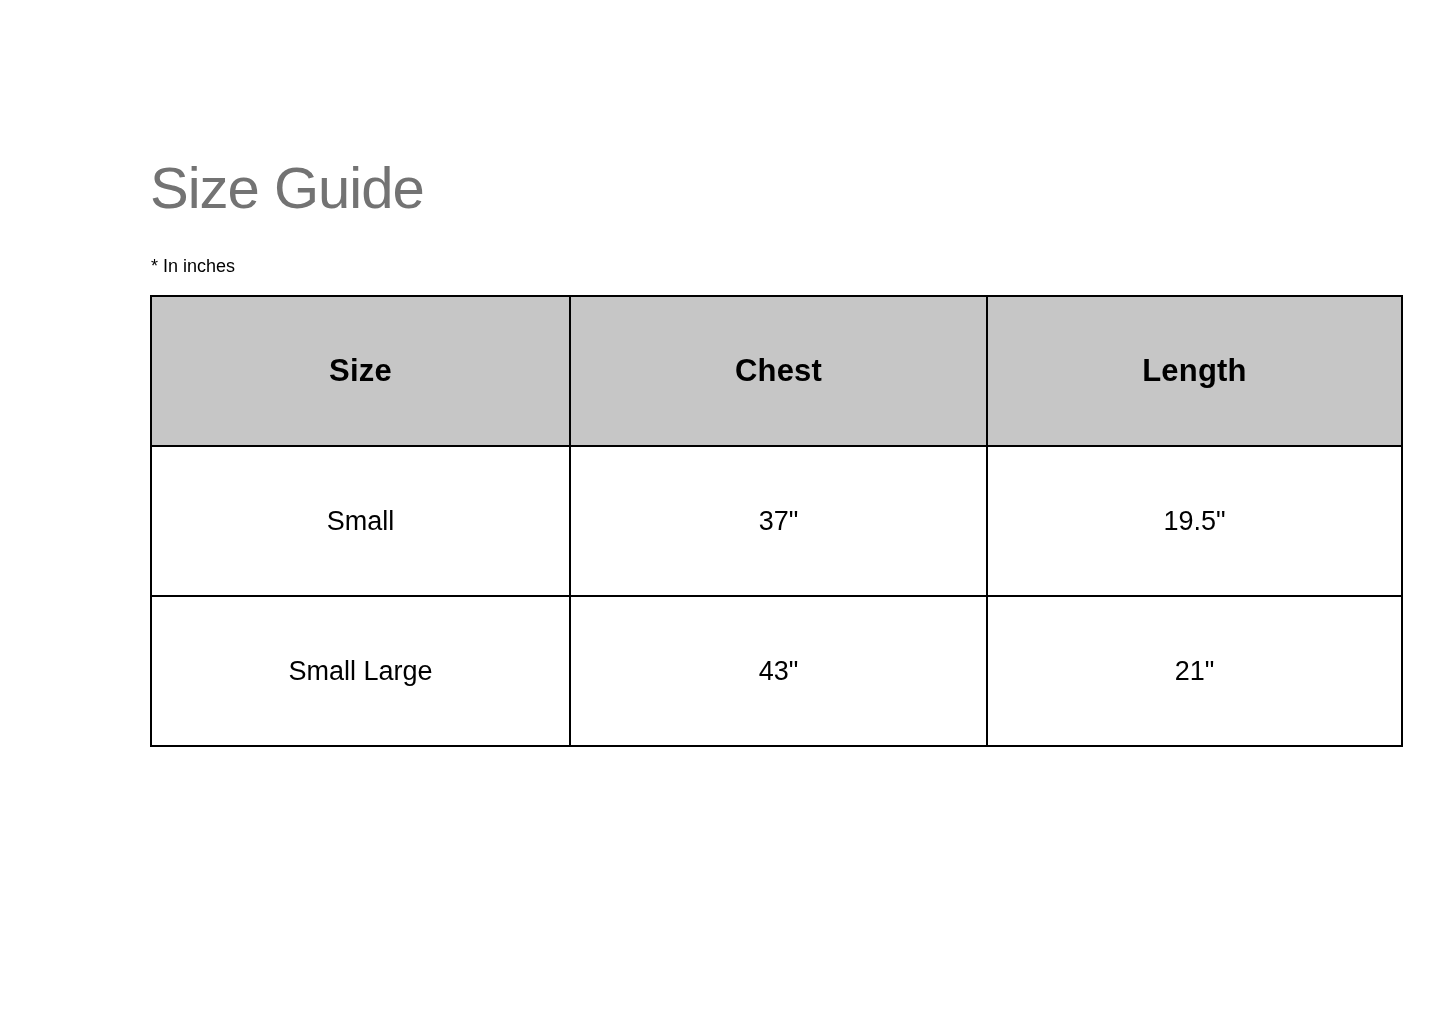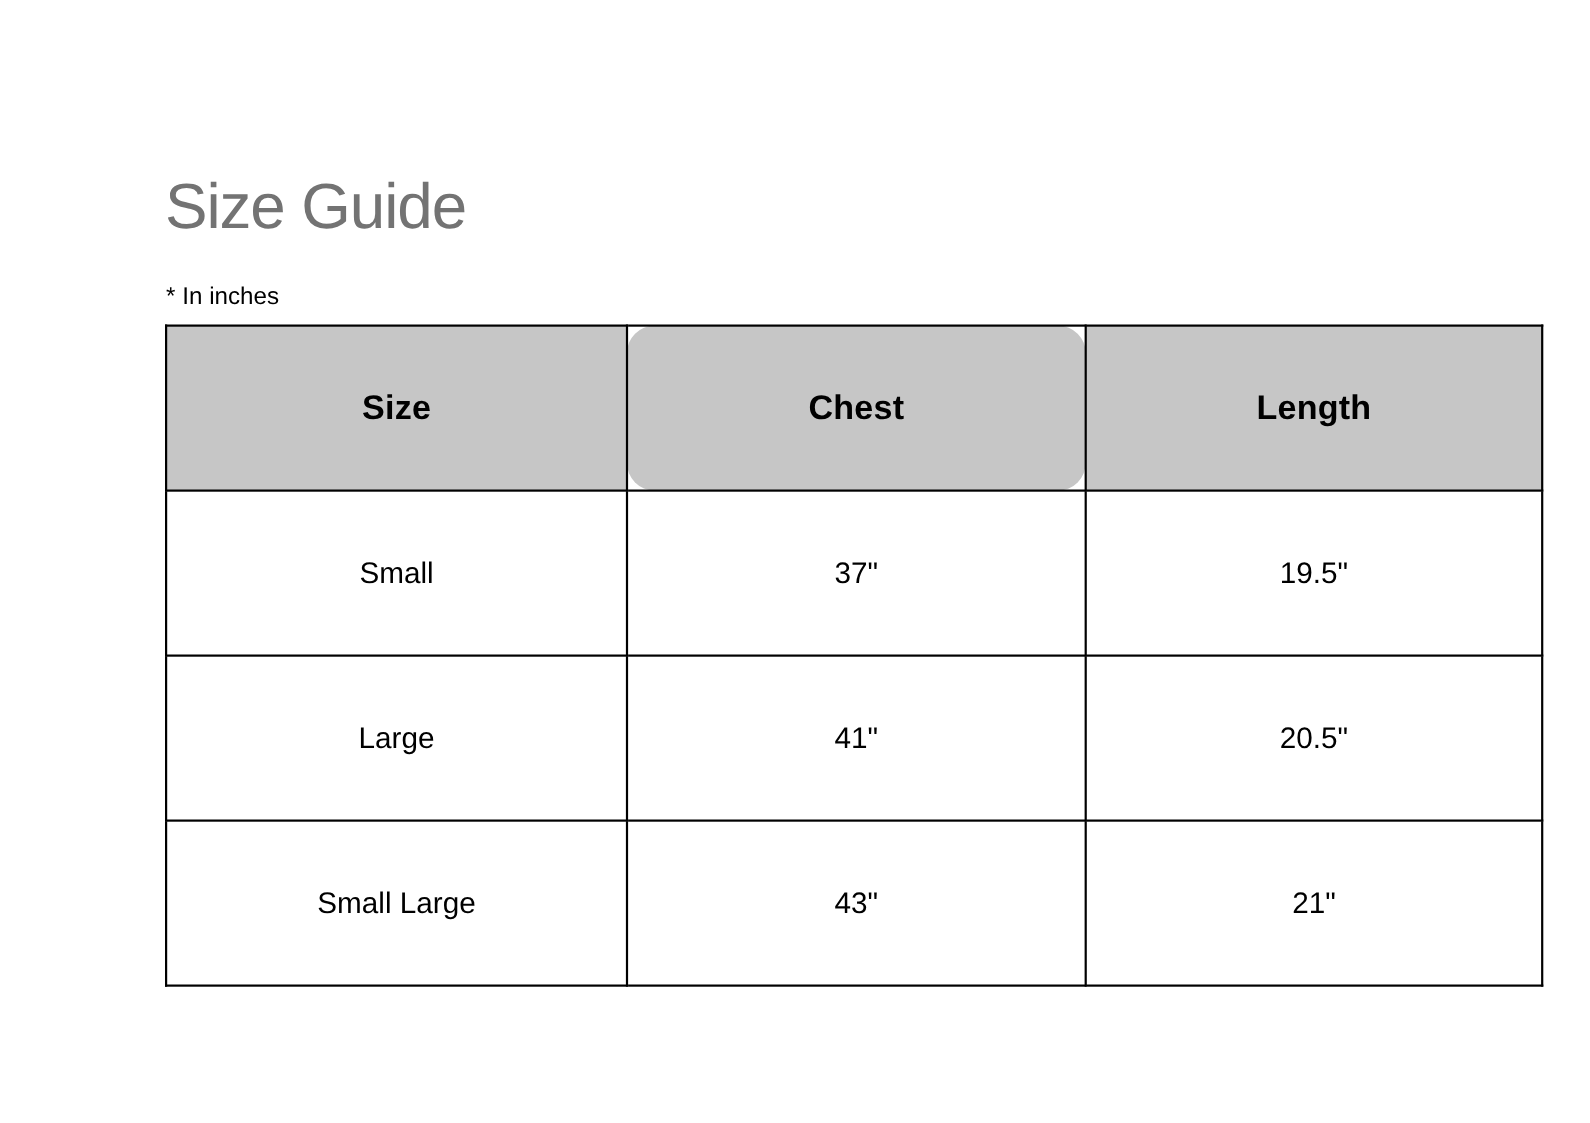--- a/index.html
+++ b/index.html
@@ -28,21 +28,21 @@
     font-weight: 400;
     letter-spacing: -1px;
     line-height: 1.0;
     color: #737373;
     white-space: nowrap;
   }
   .subnote {
     position: absolute;
     left: 151px;
     top: 256px;
-    font-size: 22px;
+    font-size: 18px;
     font-weight: 400;
     color: #000000;
     white-space: nowrap;
   }
   .size-table {
     position: absolute;
     left: 150px;
     top: 295px;
     width: 1155px;
     border-collapse: collapse;
@@ -62,21 +62,21 @@
     font-weight: 700;
     letter-spacing: 0.2px;
   }
   .size-table tbody td {
     background: #ffffff;
     height: 118px;
     font-size: 27px;
     font-weight: 400;
   }
   .col-size { width: 387px; }
-  .col-chest { width: 385px; border-radius: 25px; }
+  .col-chest { width: 385px; }
   .col-length { width: 383px; margin-top: 24px; }
 </style>
 </head>
 <body>
 
 <div class="page">
 
   <h1 class="title">Size Guide</h1>
 
   <div class="subnote">* In inches</div>
@@ -89,25 +89,20 @@
         <th class="col-length">Length</th>
       </tr>
     </thead>
     <tbody>
       <tr>
         <td>Small</td>
         <td>37"</td>
         <td>19.5"</td>
       </tr>
       <tr>
-        <td>Large</td>
-        <td>41"</td>
-        <td>20.5"</td>
-      </tr>
-      <tr>
         <td>Small Large</td>
         <td>43"</td>
         <td>21"</td>
       </tr>
     </tbody>
   </table>
 
 </div>
 
 </body></html>

